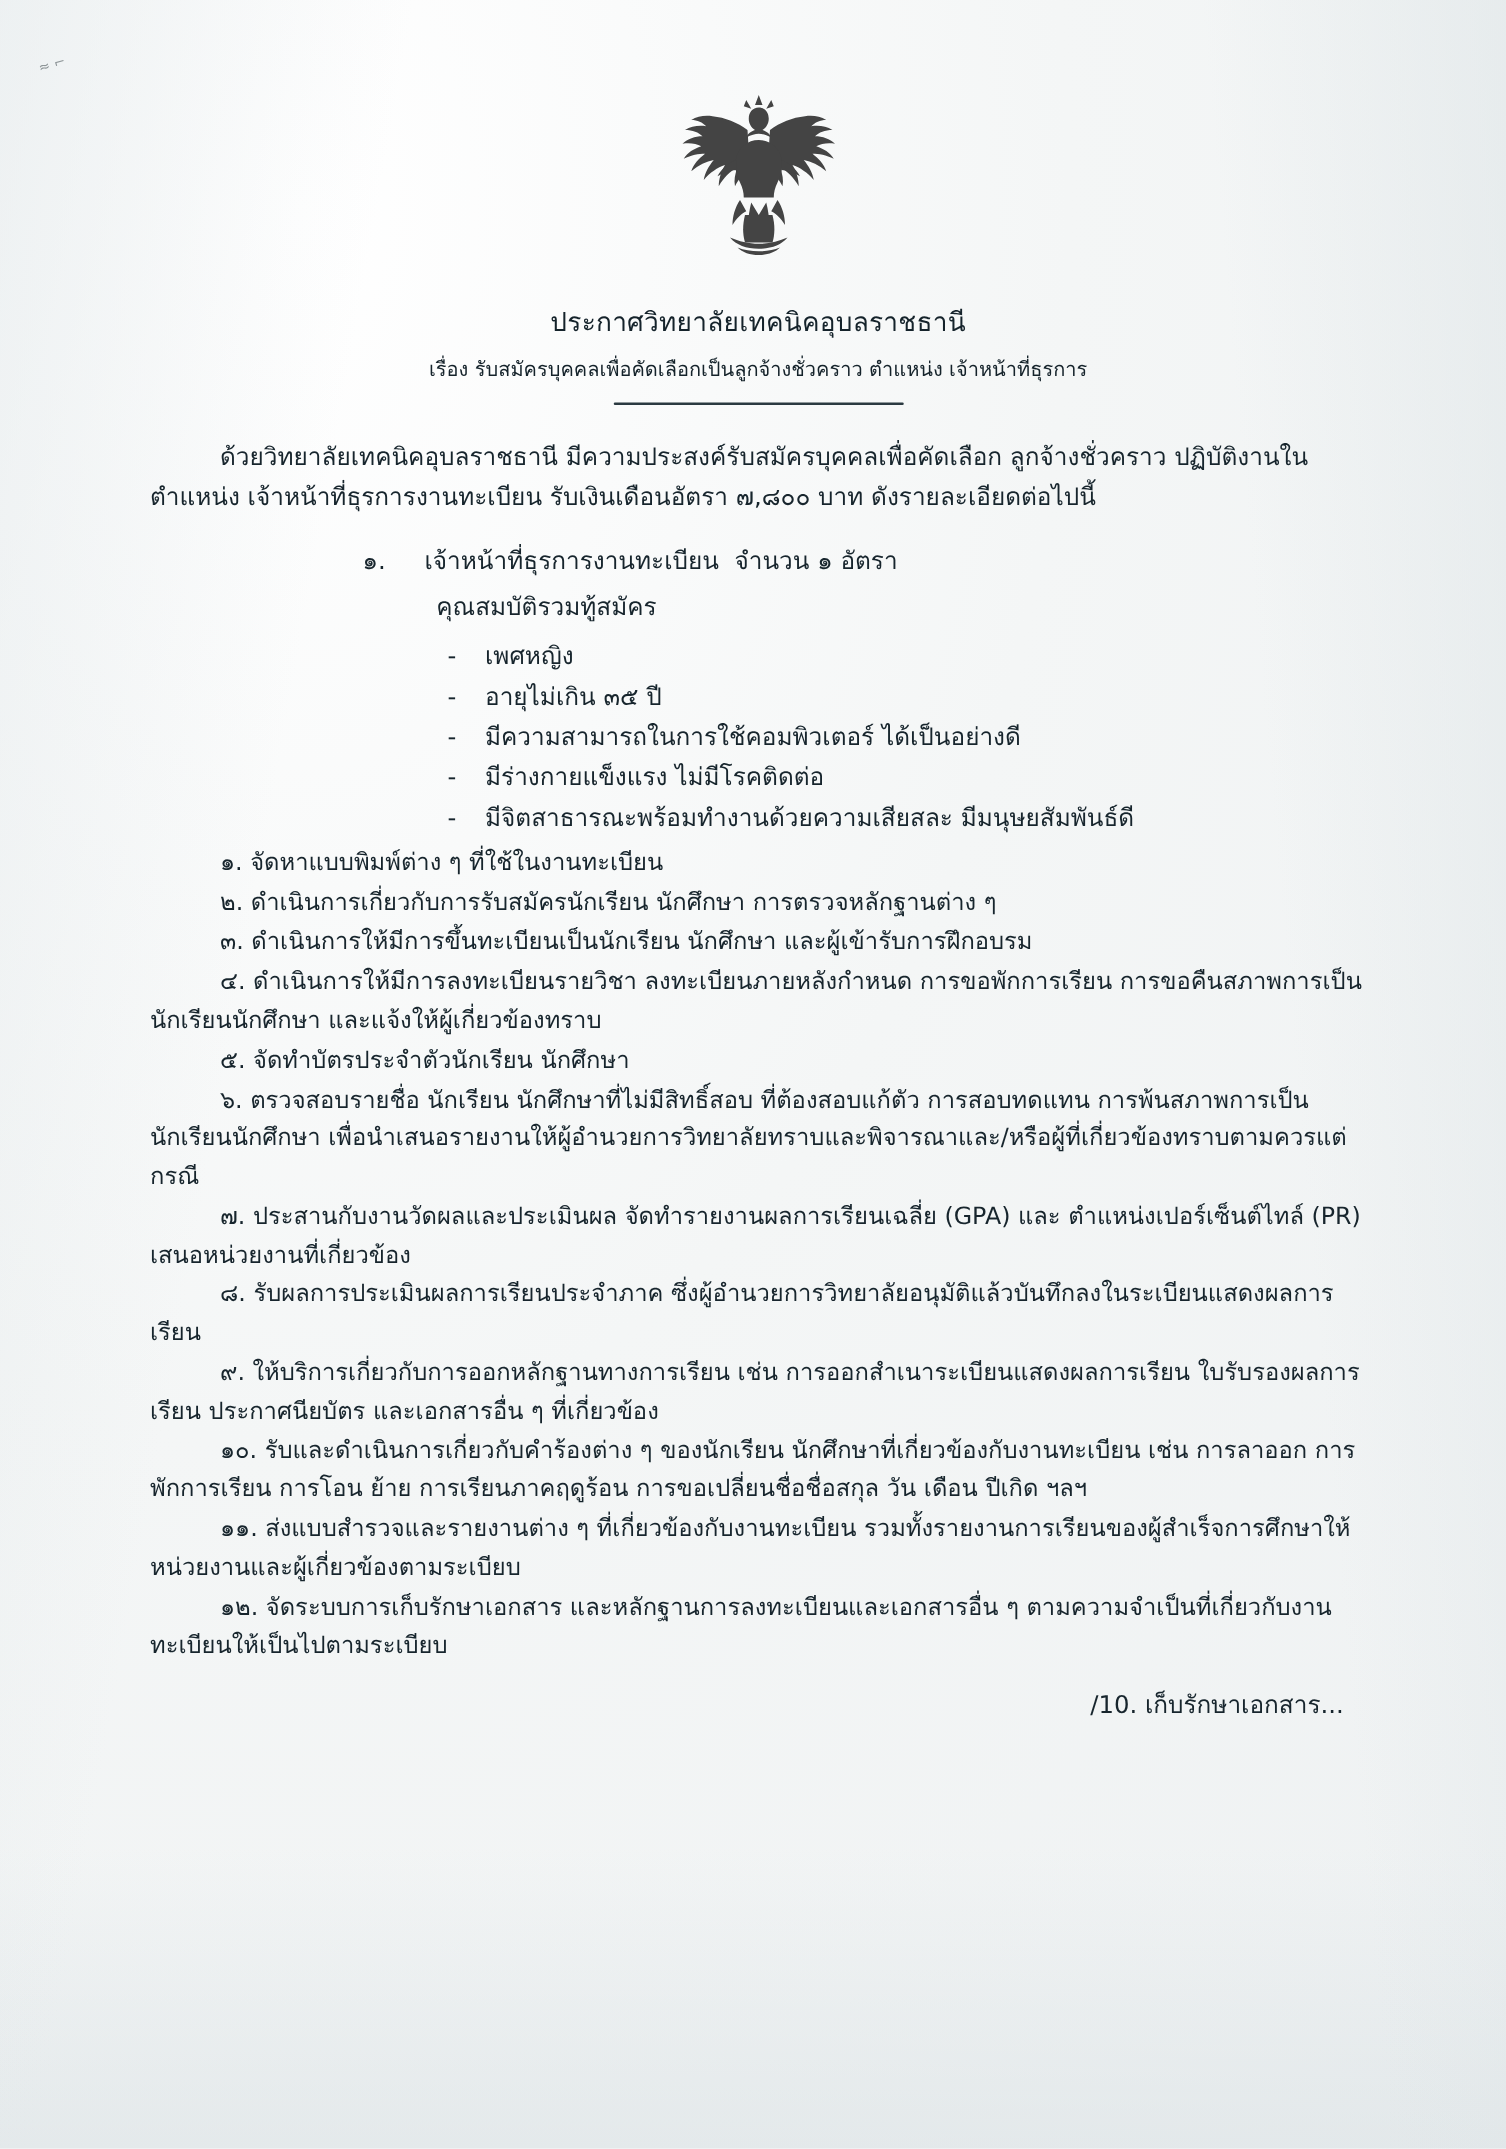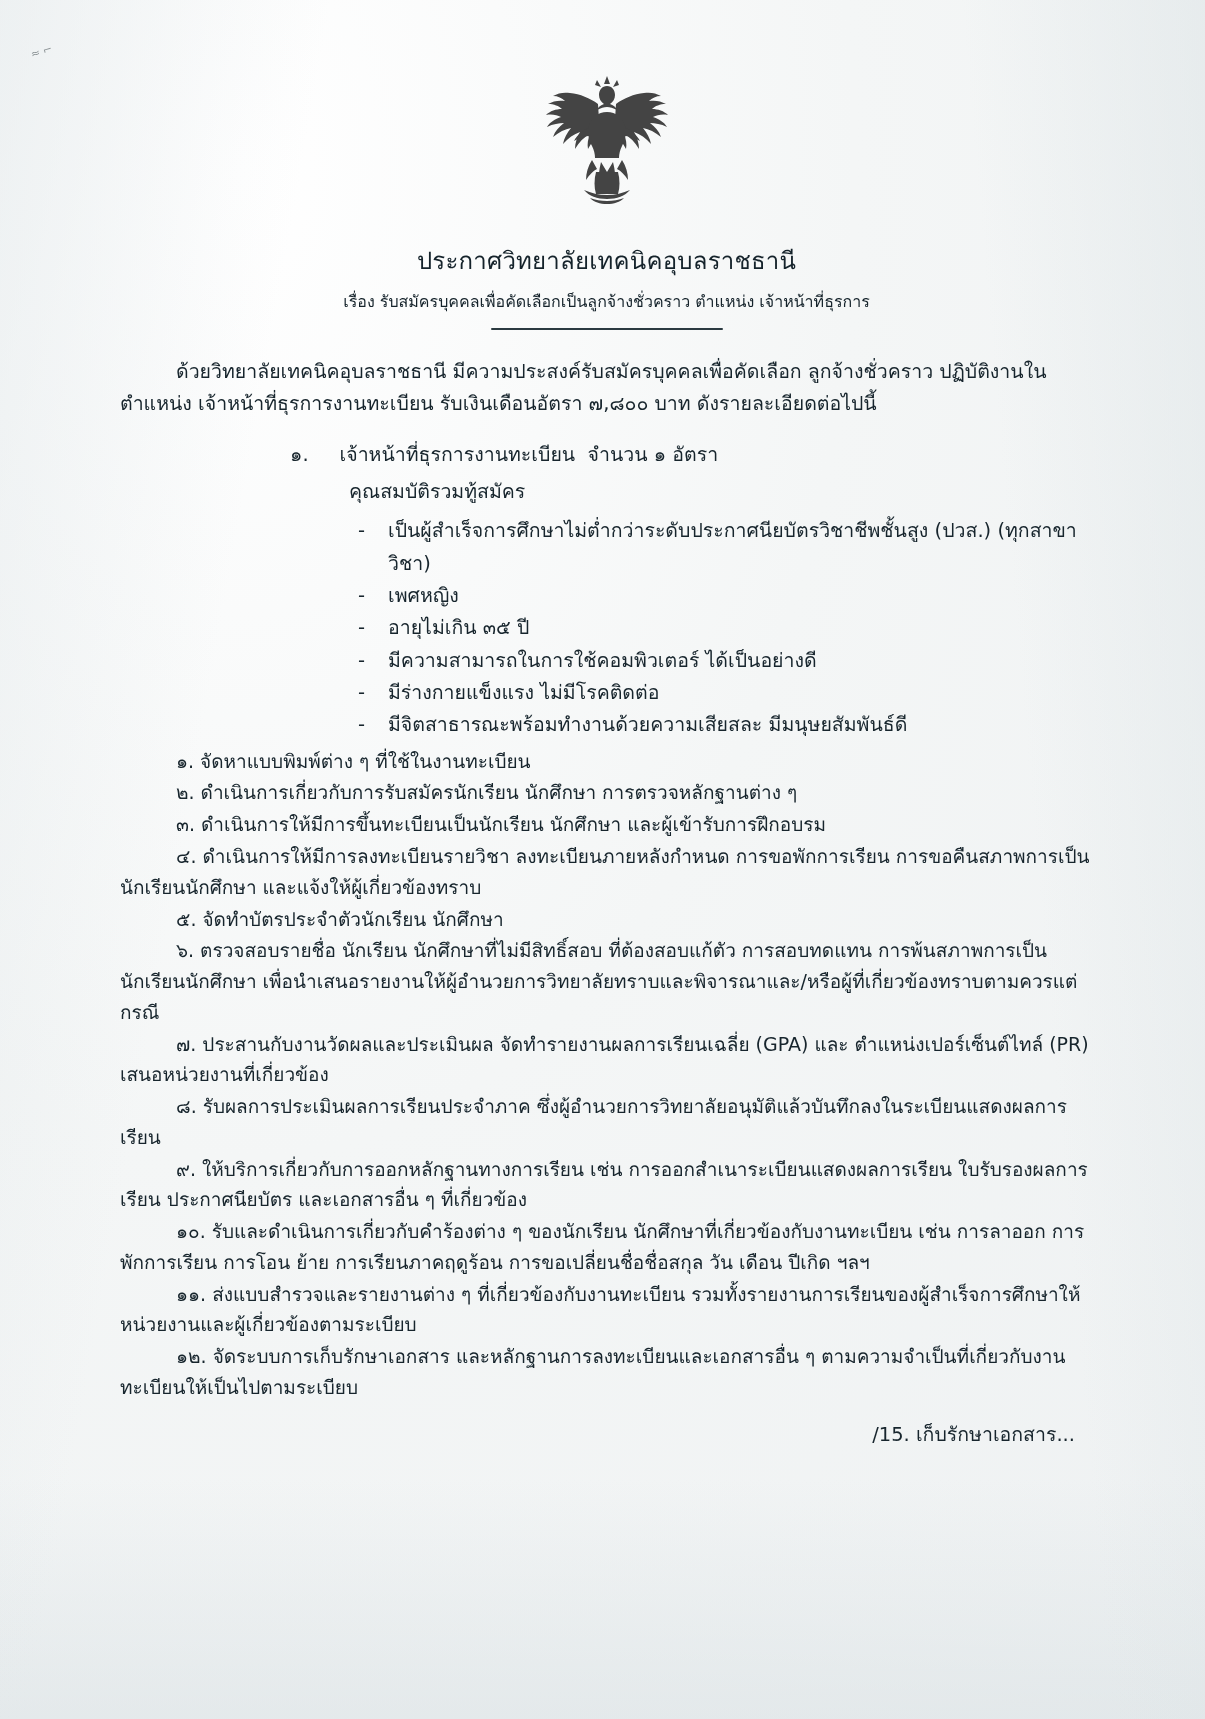--- a/index.html
+++ b/index.html
@@ -60,21 +60,21 @@
     filter: grayscale(1) contrast(1.05);
     opacity: .92;
   }
 
   .title-block {
     text-align: center;
     margin-top: 24px;
     color: #15232b;
   }
   .title-line1 {
-    font-size: 24px;
+    font-size: 21px;
     letter-spacing: .2px;
   }
   .title-line2 {
     font-size: 16px;
     margin-top: 9px;
   }
   .rule {
     width: 232px;
     height: 2px;
     background: #2b3a41;
@@ -194,21 +194,20 @@
       <p class="p p-indent">ด้วยวิทยาลัยเทคนิคอุบลราชธานี  มีความประสงค์รับสมัครบุคคลเพื่อคัดเลือก ลูกจ้างชั่วคราว ปฏิบัติงานในตำแหน่ง เจ้าหน้าที่ธุรการงานทะเบียน รับเงินเดือนอัตรา ๗,๘๐๐ บาท ดังรายละเอียดต่อไปนี้</p>
     </div>
 
     <div class="sec-heading">
       <span class="num">๑.</span><span class="u">เจ้าหน้าที่ธุรการงานทะเบียน</span>&nbsp;&nbsp;<span>จำนวน  ๑  อัตรา</span>
     </div>
 
     <div class="sub-heading u">คุณสมบัติรวมทู้สมัคร</div>
 
     <ul class="qual-list">
-      <li>เป็นผู้สำเร็จการศึกษาไม่ต่ำกว่าระดับประกาศนียบัตรวิชาชีพชั้นสูง (ปวส.) (ทุกสาขาวิชา)</li>
       <li>เพศหญิง</li>
       <li>อายุไม่เกิน ๓๕ ปี</li>
       <li>มีความสามารถในการใช้คอมพิวเตอร์ ได้เป็นอย่างดี</li>
       <li>มีร่างกายแข็งแรง ไม่มีโรคติดต่อ</li>
       <li>มีจิตสาธารณะพร้อมทำงานด้วยความเสียสละ มีมนุษยสัมพันธ์ดี</li>
     </ul>
 
     <ul class="duty-list">
       <li><span class="n">๑.</span><span>จัดหาแบบพิมพ์ต่าง ๆ ที่ใช้ในงานทะเบียน</span></li>
       <li><span class="n">๒.</span><span>ดำเนินการเกี่ยวกับการรับสมัครนักเรียน นักศึกษา การตรวจหลักฐานต่าง ๆ</span></li>
@@ -217,16 +216,16 @@
       <li><span class="n">๕.</span><span>จัดทำบัตรประจำตัวนักเรียน นักศึกษา</span></li>
       <li><span class="n">๖.</span><span>ตรวจสอบรายชื่อ นักเรียน นักศึกษาที่ไม่มีสิทธิ์สอบ ที่ต้องสอบแก้ตัว การสอบทดแทน การพ้นสภาพการเป็นนักเรียนนักศึกษา เพื่อนำเสนอรายงานให้ผู้อำนวยการวิทยาลัยทราบและพิจารณาและ/หรือผู้ที่เกี่ยวข้องทราบตามควรแต่กรณี</span></li>
       <li><span class="n">๗.</span><span>ประสานกับงานวัดผลและประเมินผล จัดทำรายงานผลการเรียนเฉลี่ย (GPA) และ ตำแหน่งเปอร์เซ็นต์ไทล์ (PR) เสนอหน่วยงานที่เกี่ยวข้อง</span></li>
       <li><span class="n">๘.</span><span>รับผลการประเมินผลการเรียนประจำภาค ซึ่งผู้อำนวยการวิทยาลัยอนุมัติแล้วบันทึกลงในระเบียนแสดงผลการเรียน</span></li>
       <li><span class="n">๙.</span><span>ให้บริการเกี่ยวกับการออกหลักฐานทางการเรียน เช่น การออกสำเนาระเบียนแสดงผลการเรียน ใบรับรองผลการเรียน ประกาศนียบัตร และเอกสารอื่น ๆ ที่เกี่ยวข้อง</span></li>
       <li><span class="n">๑๐.</span><span>รับและดำเนินการเกี่ยวกับคำร้องต่าง ๆ ของนักเรียน นักศึกษาที่เกี่ยวข้องกับงานทะเบียน เช่น การลาออก การพักการเรียน การโอน ย้าย การเรียนภาคฤดูร้อน การขอเปลี่ยนชื่อชื่อสกุล วัน เดือน ปีเกิด ฯลฯ</span></li>
       <li><span class="n">๑๑.</span><span>ส่งแบบสำรวจและรายงานต่าง ๆ ที่เกี่ยวข้องกับงานทะเบียน รวมทั้งรายงานการเรียนของผู้สำเร็จการศึกษาให้หน่วยงานและผู้เกี่ยวข้องตามระเบียบ</span></li>
       <li><span class="n">๑๒.</span><span>จัดระบบการเก็บรักษาเอกสาร และหลักฐานการลงทะเบียนและเอกสารอื่น ๆ ตามความจำเป็นที่เกี่ยวกับงานทะเบียนให้เป็นไปตามระเบียบ</span></li>
     </ul>
 
-    <div class="footnote">/15. เก็บรักษาเอกสาร...</div>
+    <div class="footnote">/10. เก็บรักษาเอกสาร...</div>
 
   </div>
 </div>
 
 </body></html>

